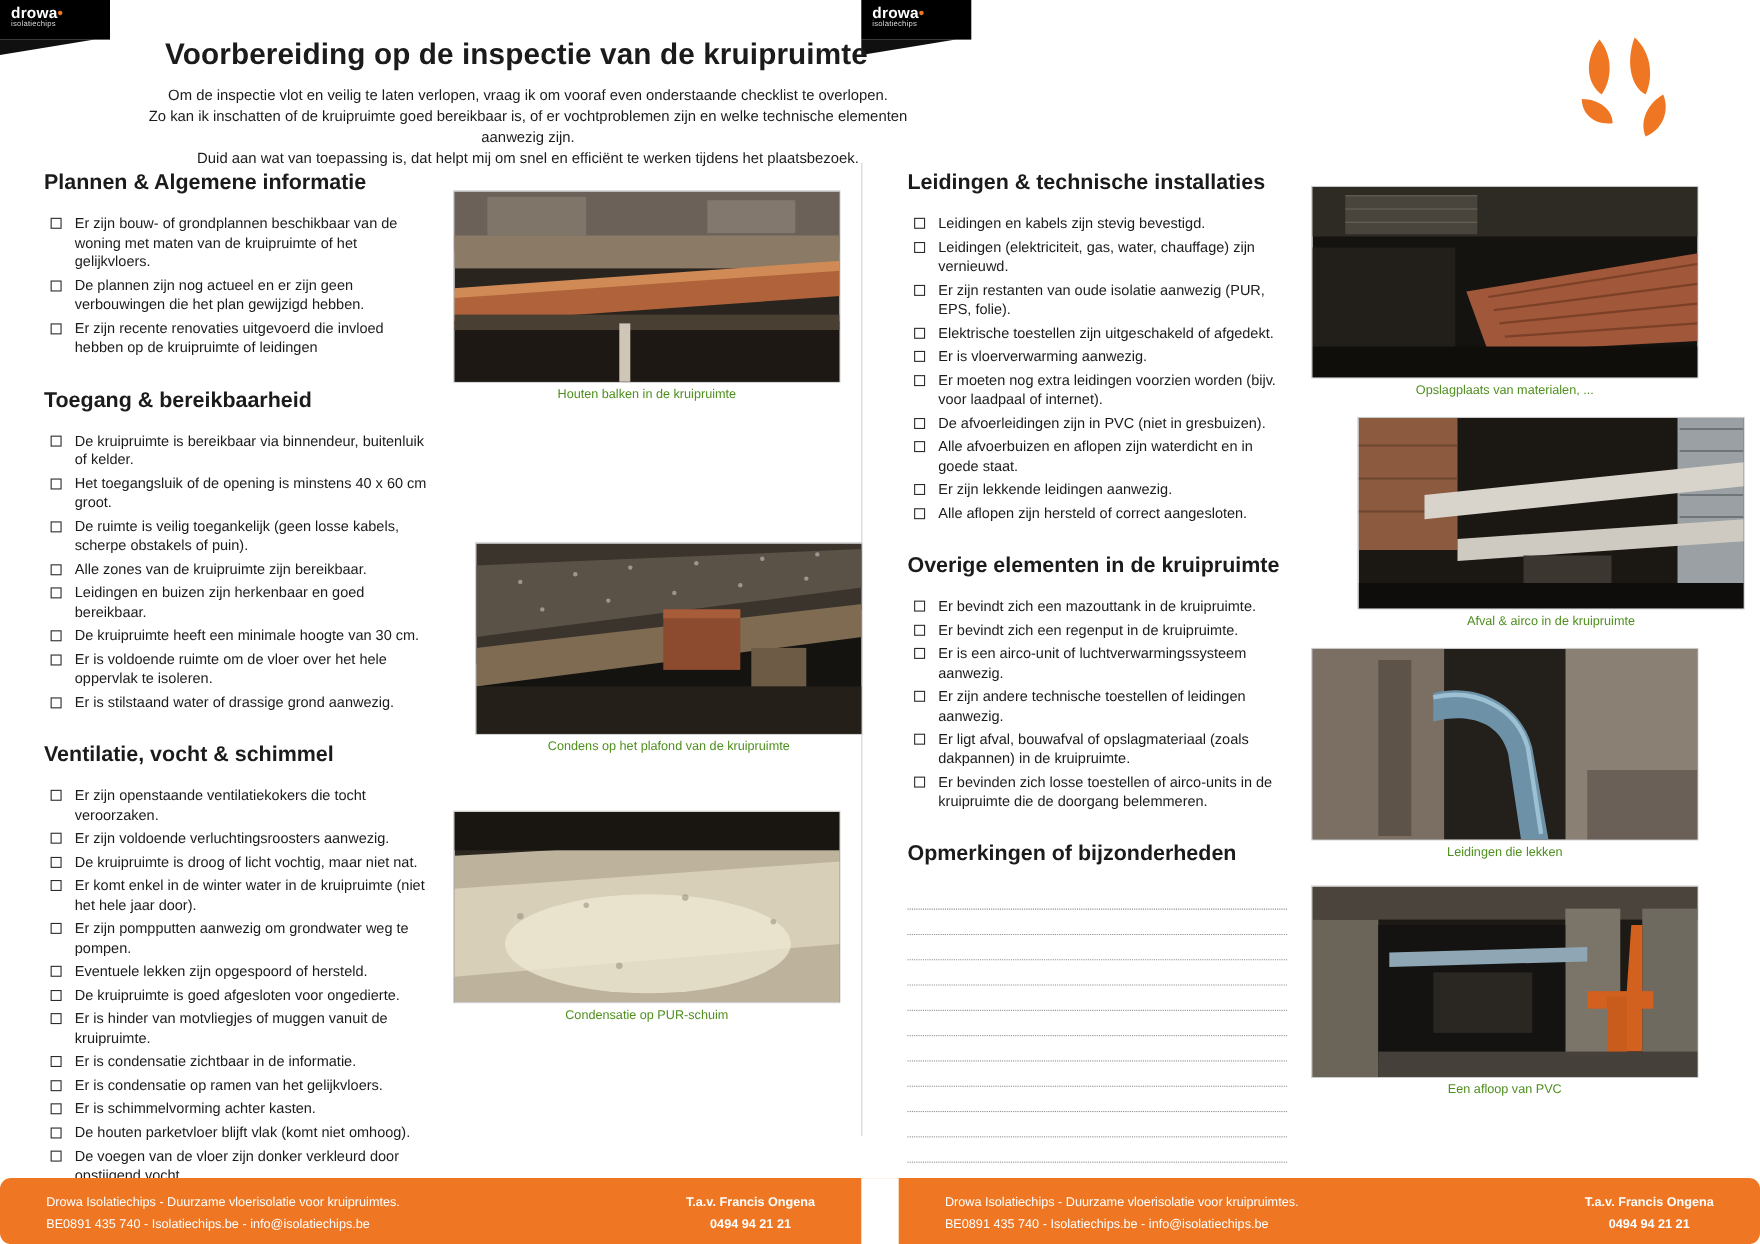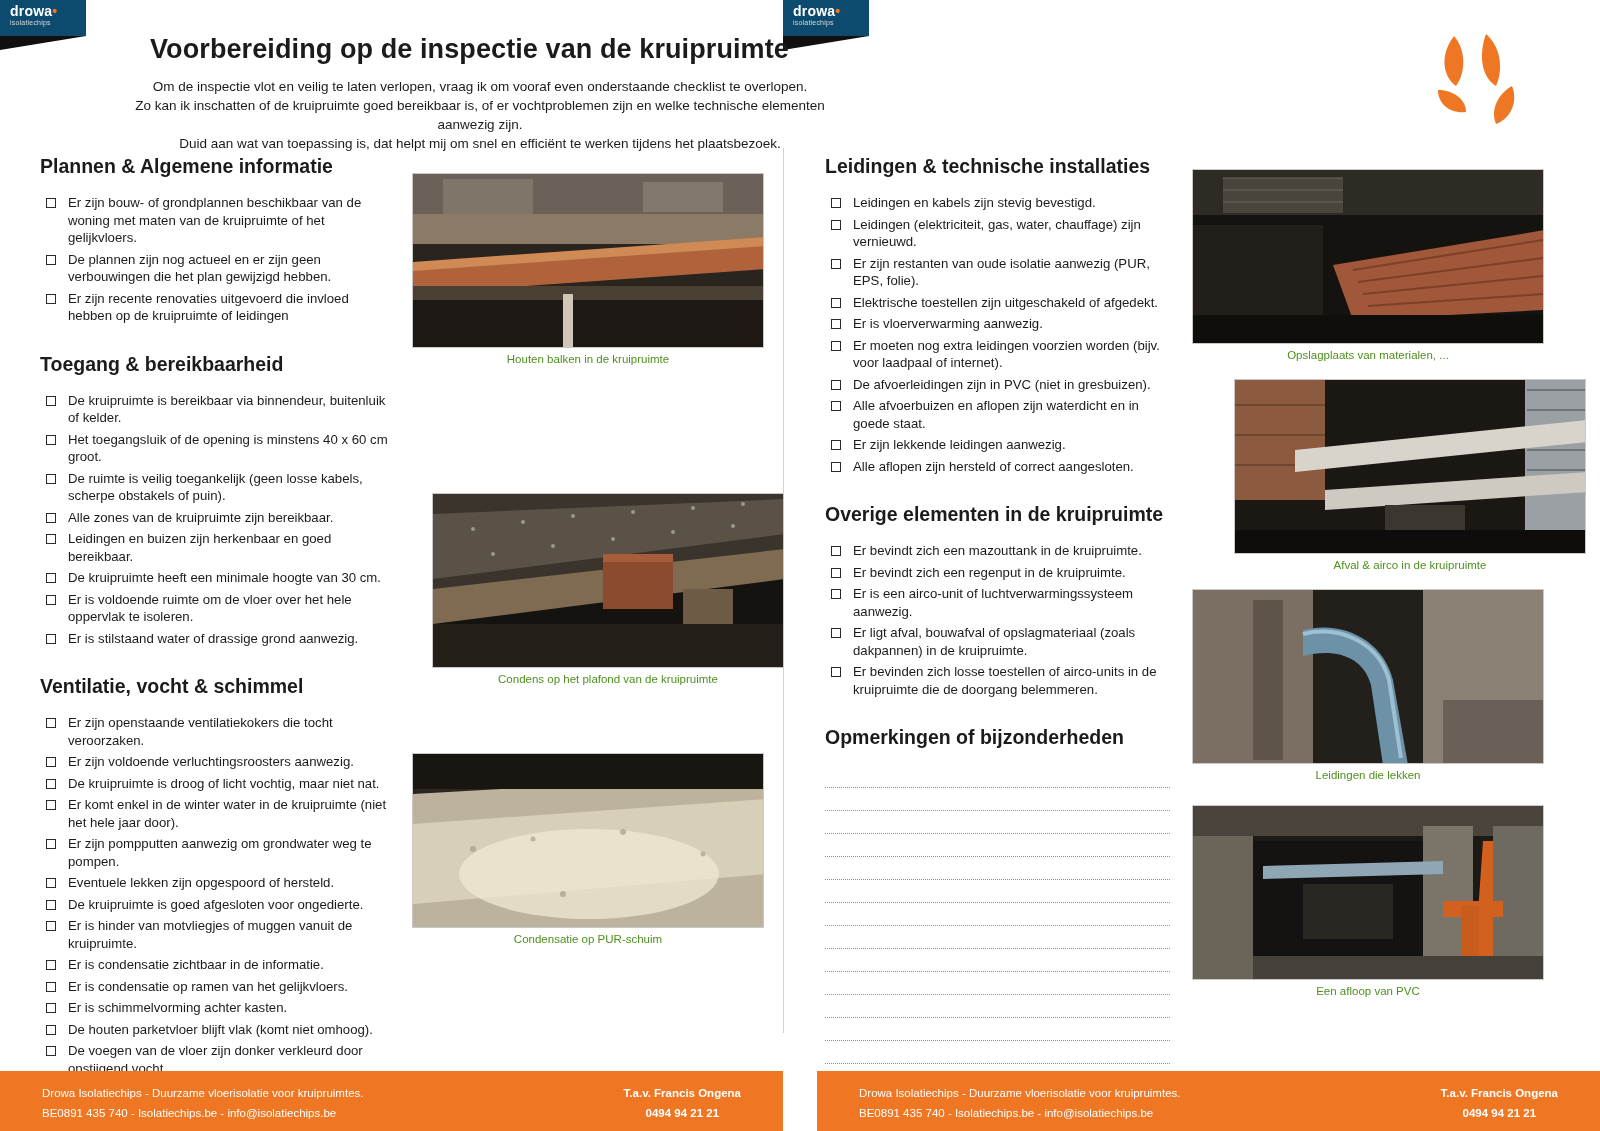--- a/index.html
+++ b/index.html
@@ -16,22 +16,22 @@
     position: relative;
     width: 1600px; height: 1131px;
     background: #ffffff;
     overflow: hidden;
   }
 
   
   .logo-tab {
     position: absolute;
     top: 0;
-    width: 86px; height: 36px;
-    background: #0c4a6e;
+    width: 100px; height: 36px;
+    background: #000000;
     color: #ffffff;
     padding: 4px 8px 0 10px;
   }
   .logo-tab.left { left: 0; }
   .logo-tab.right { left: 783px; }
   .logo-tab:after {
     content: "";
     position: absolute;
     left: 0; top: 36px;
     width: 0; height: 0;
@@ -160,20 +160,21 @@
     border-bottom: 1px dotted #8d8d8d;
     height: 23px;
   }
 
   
   .footer {
     position: absolute;
     left: 0; bottom: 0;
     width: 1600px; height: 60px;
     background: #ef7622;
+    border-radius: 10px;
   }
   .footer .half {
     position: absolute;
     top: 0; height: 60px;
     width: 783px;
     color: #ffffff;
   }
   .footer .half.l { left: 0; }
   .footer .half.r { left: 817px; width: 783px; }
   .footer .fl {
@@ -393,21 +394,21 @@
                   <circle cx="120" cy="52" r="2"></circle>
                   <circle cx="180" cy="45" r="2"></circle>
                 <circle cx="240" cy="38" r="2"></circle>
                   <circle cx="300" cy="32" r="2"></circle>
               </g>
             </svg>
           </div>
           <div class="cap">Condens op het plafond van de kruipruimte</div>
         </div>
 
-        <div class="photo-block" style="margin-top:68px;">
+        <div class="photo-block" style="margin-top:52px;">
           <div class="photo">
             <svg width="352" height="175" viewBox="0 0 352 175" preserveAspectRatio="none">
               <rect width="352" height="175" fill="#2b2620"></rect>
               <path d="M0 40 L352 20 L352 175 L0 175 Z" fill="#bdb39c"></path>
               <path d="M0 70 L352 45 L352 120 L0 150 Z" fill="#d8cfb8"></path>
               <ellipse cx="176" cy="120" rx="130" ry="45" fill="#efe8d4" opacity="0.75"></ellipse>
               <rect y="0" width="352" height="35" fill="#191611"></rect>
               <g fill="#8e8675" opacity="0.5">
                 <circle cx="60" cy="95" r="3"></circle>
                   <circle cx="120" cy="85" r="2.5"></circle>
@@ -477,20 +478,24 @@
               <span class="box"></span>
               <span class="check-text">Er bevindt zich een mazouttank in de kruipruimte.</span>
             </div>
           <div class="check-row">
               <span class="box"></span>
               <span class="check-text">Er bevindt zich een regenput in de kruipruimte.</span>
             </div>
           <div class="check-row">
               <span class="box"></span>
               <span class="check-text">Er is een airco-unit of luchtverwarmingssysteem aanwezig.</span>
+            </div>
+          <div class="check-row">
+              <span class="box"></span>
+              <span class="check-text">Er zijn andere technische toestellen of leidingen aanwezig.</span>
             </div>
           <div class="check-row">
               <span class="box"></span>
               <span class="check-text">Er ligt afval, bouwafval of opslagmateriaal (zoals dakpannen) in de kruipruimte.</span>
             </div>
           <div class="check-row">
               <span class="box"></span>
               <span class="check-text">Er bevinden zich losse toestellen of airco-units in de kruipruimte die de doorgang belemmeren.</span>
             </div>
         </div>

